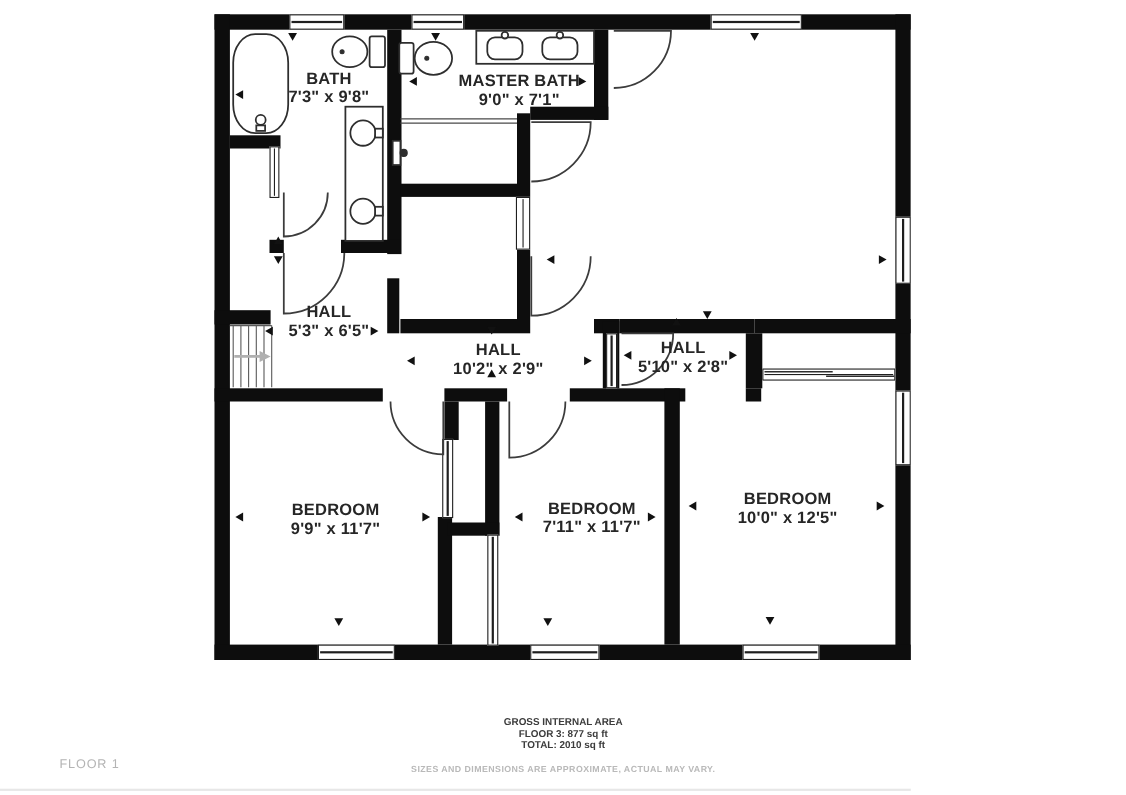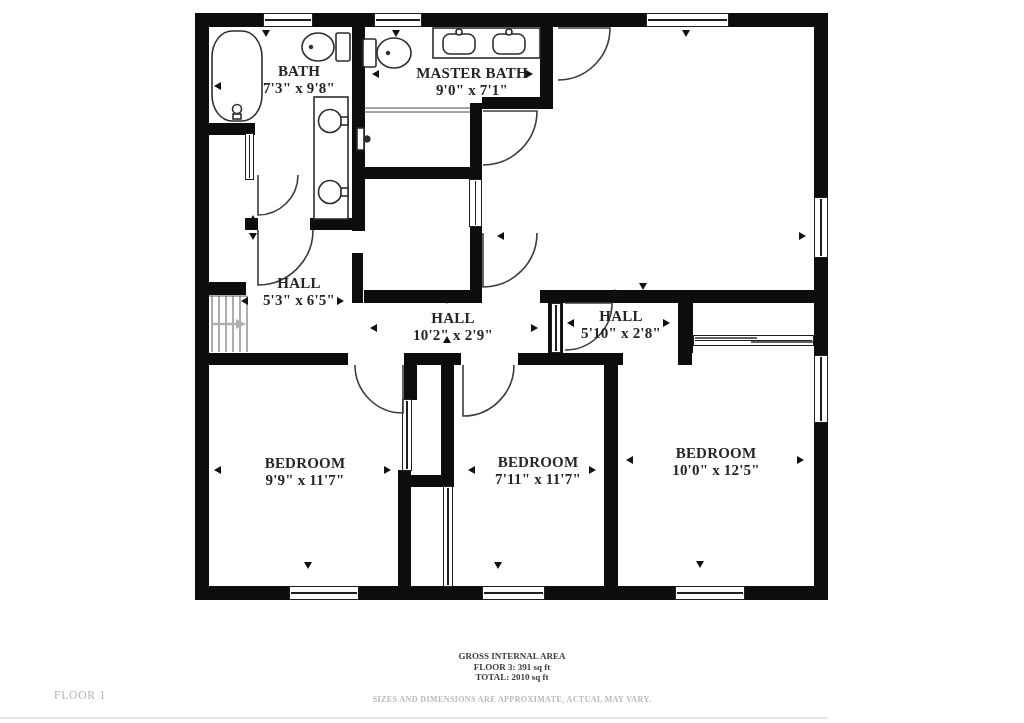--- a/index.html
+++ b/index.html
@@ -1,17 +1,17 @@
 <!DOCTYPE html>
 <html><head>
 <meta charset="utf-8">
 <style>
   html,body{margin:0;padding:0;background:#fff;}
   #stage{position:relative;width:828px;height:723px;background:#fff;overflow:hidden;
-         font-family:Liberation Serif, serif;}
+         font-family:Liberation Sans, sans-serif;}
   .wall{position:absolute;background:#0d0d0d;z-index:2;}
   .win,.slider{position:absolute;background:#fff;border:1.5px solid #1f1f1f;box-sizing:border-box;z-index:3;}
   .mid-h::before{content:"";position:absolute;left:1px;right:1px;top:50%;height:1.5px;margin-top:-0.75px;background:#1f1f1f;}
   .mid-v::before{content:"";position:absolute;top:1px;bottom:1px;left:50%;width:1.5px;margin-left:-0.75px;background:#1f1f1f;}
   .overlay{position:absolute;left:0;top:0;z-index:4;pointer-events:none;}
   .room-label{position:absolute;transform:translate(-50%,-50%);text-align:center;white-space:nowrap;
               font-weight:bold;font-size:15px;line-height:17px;color:#262626;letter-spacing:.2px;z-index:6;}
   .ar{position:absolute;width:0;height:0;z-index:5;}
   .footer{position:absolute;left:0;width:1024px;top:651px;text-align:center;color:#3c3c3c;
           font-size:9px;font-weight:bold;line-height:10.5px;z-index:6;}
@@ -114,21 +114,21 @@
     <div>BEDROOM</div>
     <div>7'11" x 11'7"</div>
   </div>
   <div class="room-label" style="left:716px;top:462px">
     <div>BEDROOM</div>
     <div>10'0" x 12'5"</div>
   </div>
 
   <div class="footer">
     <div>GROSS INTERNAL AREA</div>
-    <div>FLOOR 3: 391 sq ft</div>
+    <div>FLOOR 3: 877 sq ft</div>
     <div>TOTAL: 2010 sq ft</div>
     <div class="disc">SIZES AND DIMENSIONS ARE APPROXIMATE, ACTUAL MAY VARY.</div>
   </div>
 
   <div class="floor-tag">FLOOR 1</div>
 
   <div class="brand">
     <div class="watermark">SMART</div>
     <div class="powered">BEDROOM BY</div>
     <span class="cube">

